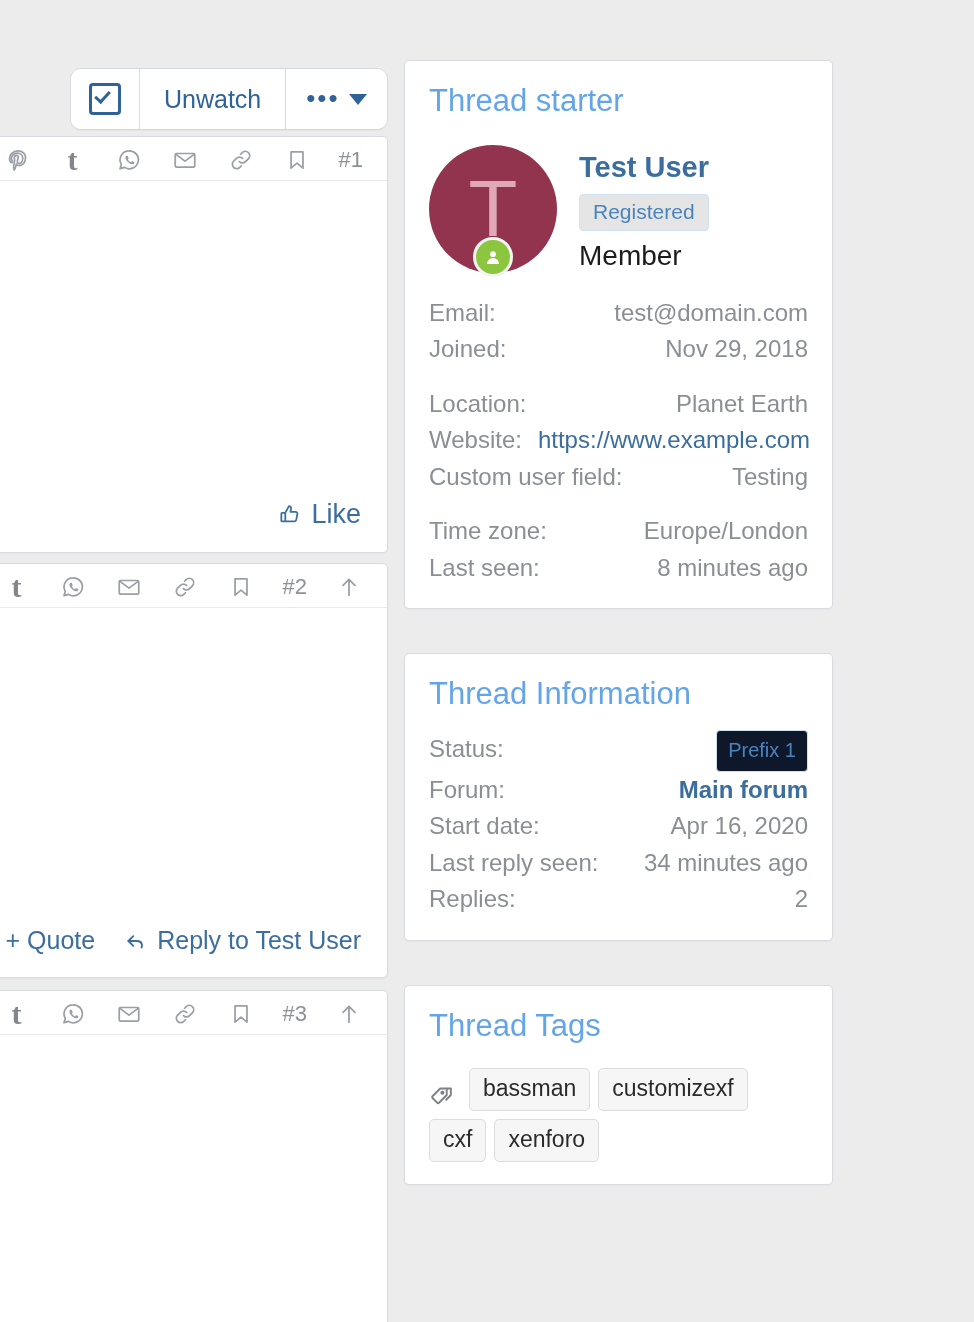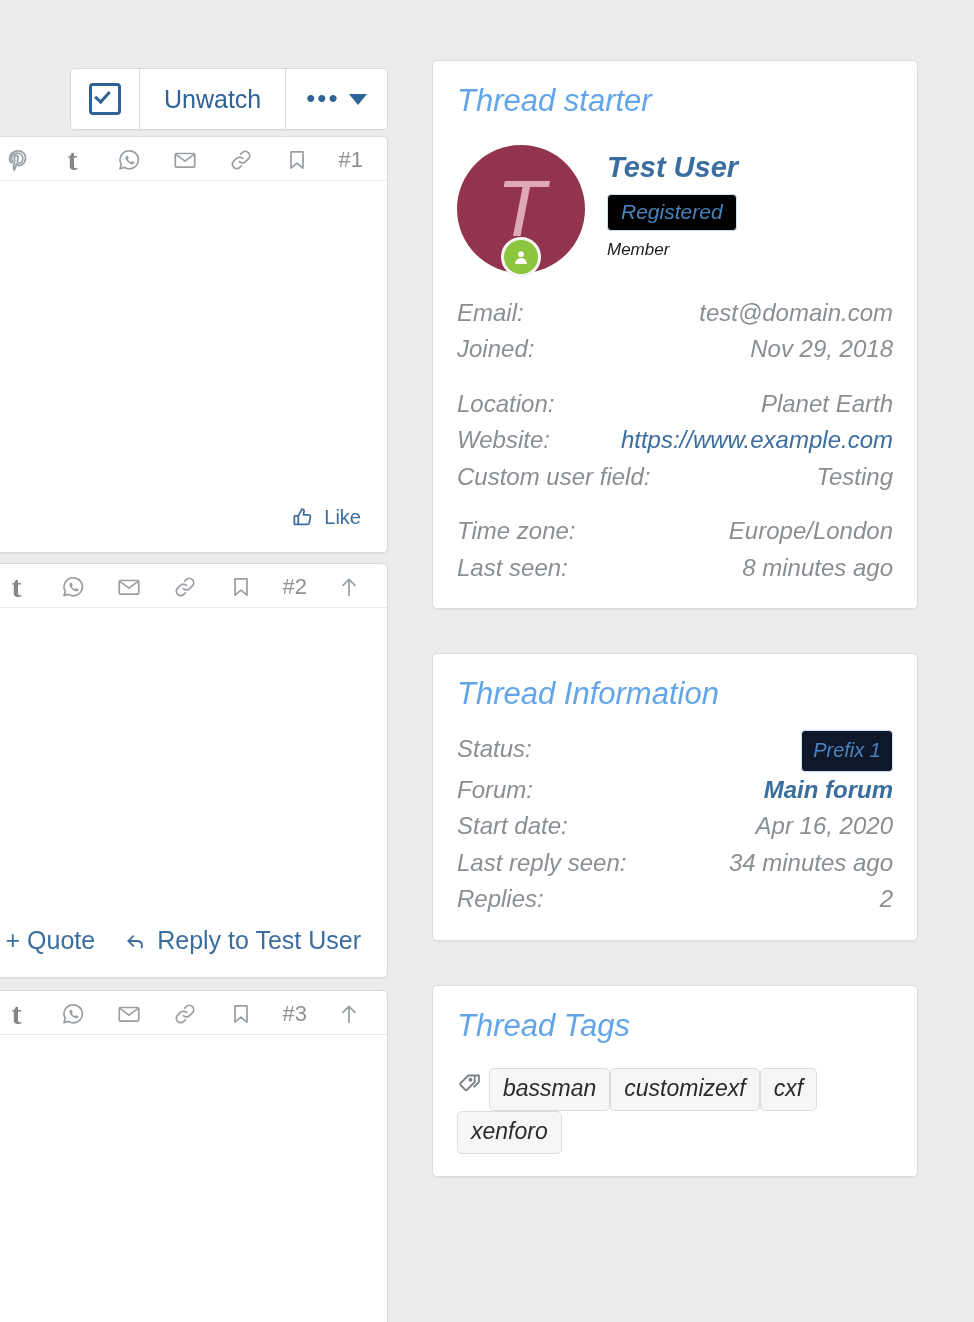--- a/index.html
+++ b/index.html
@@ -28,21 +28,21 @@
     top: 0;
     width: 418px;
   }
 
   .watch-bar {
     position: absolute;
     left: 100px;
     top: 68px;
     display: flex;
     border: 1px solid #d5d8dc;
-    border-radius: 5px;
+    border-radius: 11px;
     overflow: hidden;
     background: #fff;
     box-shadow: 0 1px 1px rgba(0,0,0,0.03);
   }
   .watch-btn {
     background: #fff;
     border: none;
     border-right: 1px solid #d9dce0;
     color: #2f6296;
     font-family: "Liberation Sans", sans-serif;
@@ -141,29 +141,28 @@
   }
   .action-link {
     color: #3b6e9f;
     font-size: 25px;
     display: inline-flex;
     align-items: center;
     gap: 8px;
     cursor: pointer;
     white-space: nowrap;
   }
-  .like-btn { font-size: 20px; color: #3b6e9f; }
+  .like-btn { font-size: 27px; color: #3b6e9f; }
 
   
   .sidebar {
     position: absolute;
-    left: 432px;
+    left: 404px;
     top: 60px;
-    width: 486px;
-    font-style: italic;
+    width: 429px;
   }
   .block {
     background: #fff;
     border: 1px solid #d8dbdf;
     border-radius: 5px;
     box-shadow: 0 1px 2px rgba(0,0,0,0.04);
     margin-bottom: 44px;
     box-sizing: border-box;
   }
   .block-header {
@@ -207,29 +206,29 @@
   .user-meta { padding-top: 6px; }
   .username {
     color: #3b6e9f;
     font-size: 29px;
     font-weight: bold;
     margin: 0 0 10px 0;
     cursor: pointer;
   }
   .user-banner {
     display: inline-block;
-    background: #000000;
+    background: #e5e5e5;
     border: 1px solid #cfe2f3;
     border-radius: 4px;
     color: #4a84bd;
     font-size: 21px;
     padding: 5px 13px 6px 13px;
     margin-bottom: 9px;
   }
-  .user-title { font-size: 17px; color: #1c1c1c; }
+  .user-title { font-size: 28px; color: #1c1c1c; }
 
   .pair-list { display: block; }
   .pair {
     display: flex;
     justify-content: space-between;
     align-items: baseline;
     gap: 16px;
     font-size: 24px;
     color: #8a8f94;
     line-height: 1.52;
@@ -248,22 +247,22 @@
     font-size: 20px;
     padding: 4px 11px 5px 11px;
     cursor: pointer;
     margin-left: 16px;
   }
 
   
   .tag-area {
     display: flex;
     flex-wrap: wrap;
-    align-items: flex-start;
-    gap: 0;
+    align-items: flex-end;
+    gap: 8px;
     padding-top: 6px;
   }
   .tag-icon { color: #7d8287; display: flex; align-items: center; margin-right: 2px; }
   .tag {
     background: #f6f6f6;
     border: 1px solid #dcdcdc;
     border-radius: 5px;
     color: #2b2b2b;
     font-size: 23px;
     padding: 6px 13px 8px 13px;

